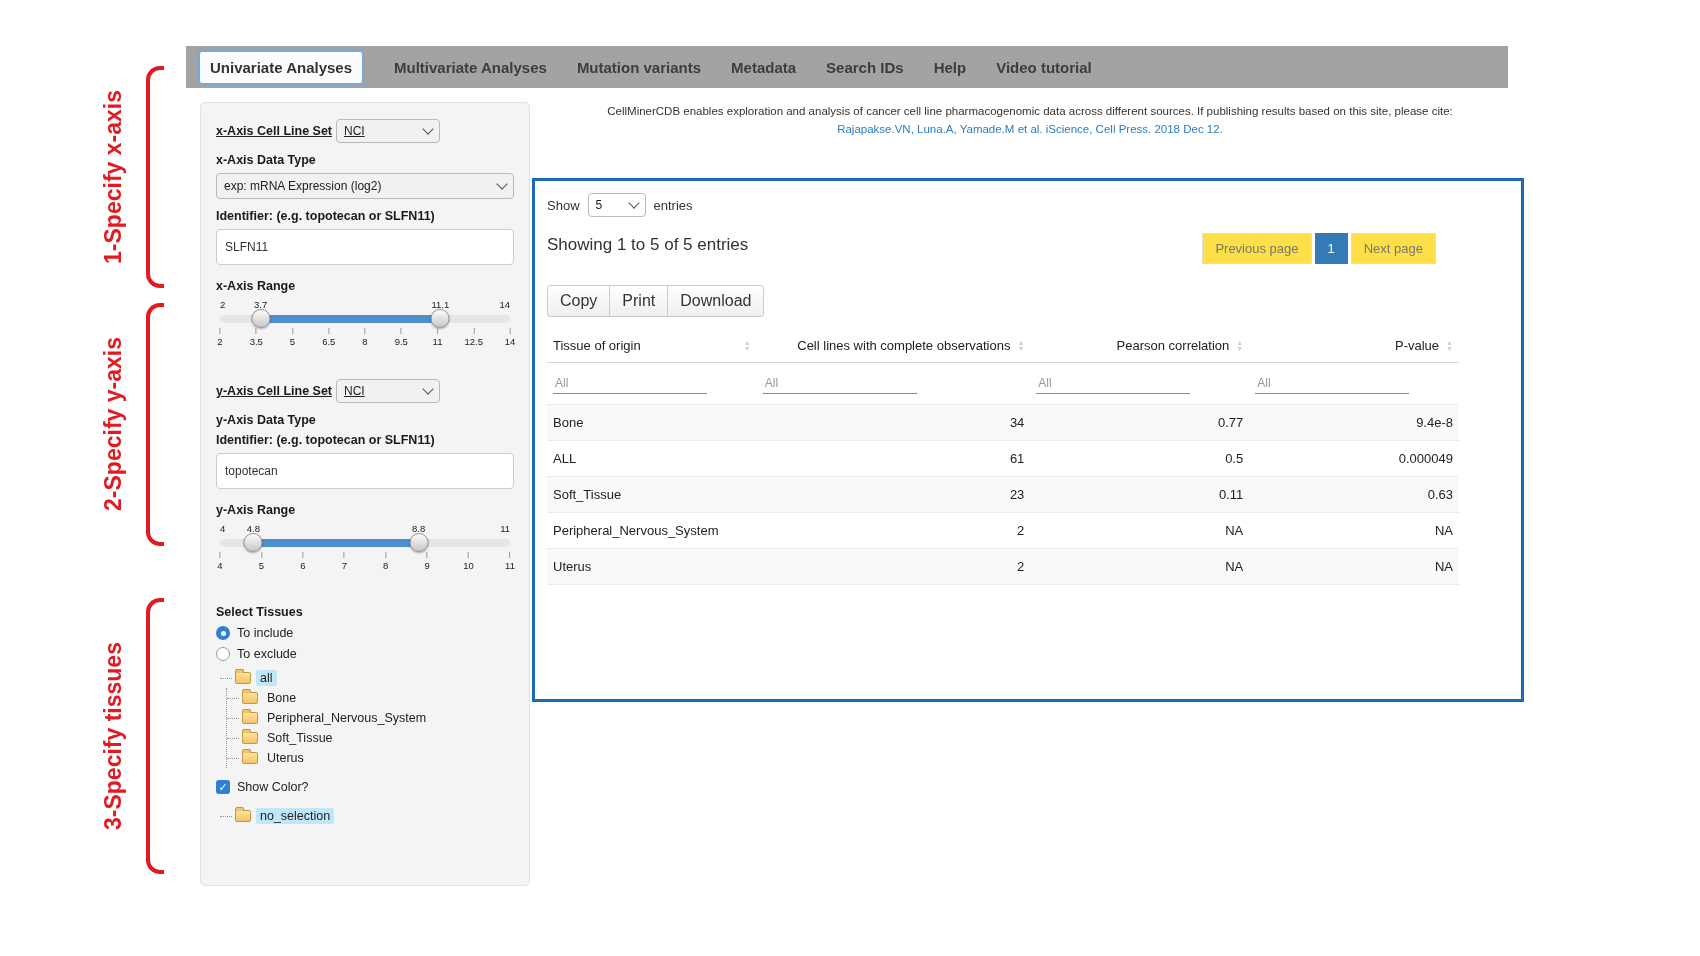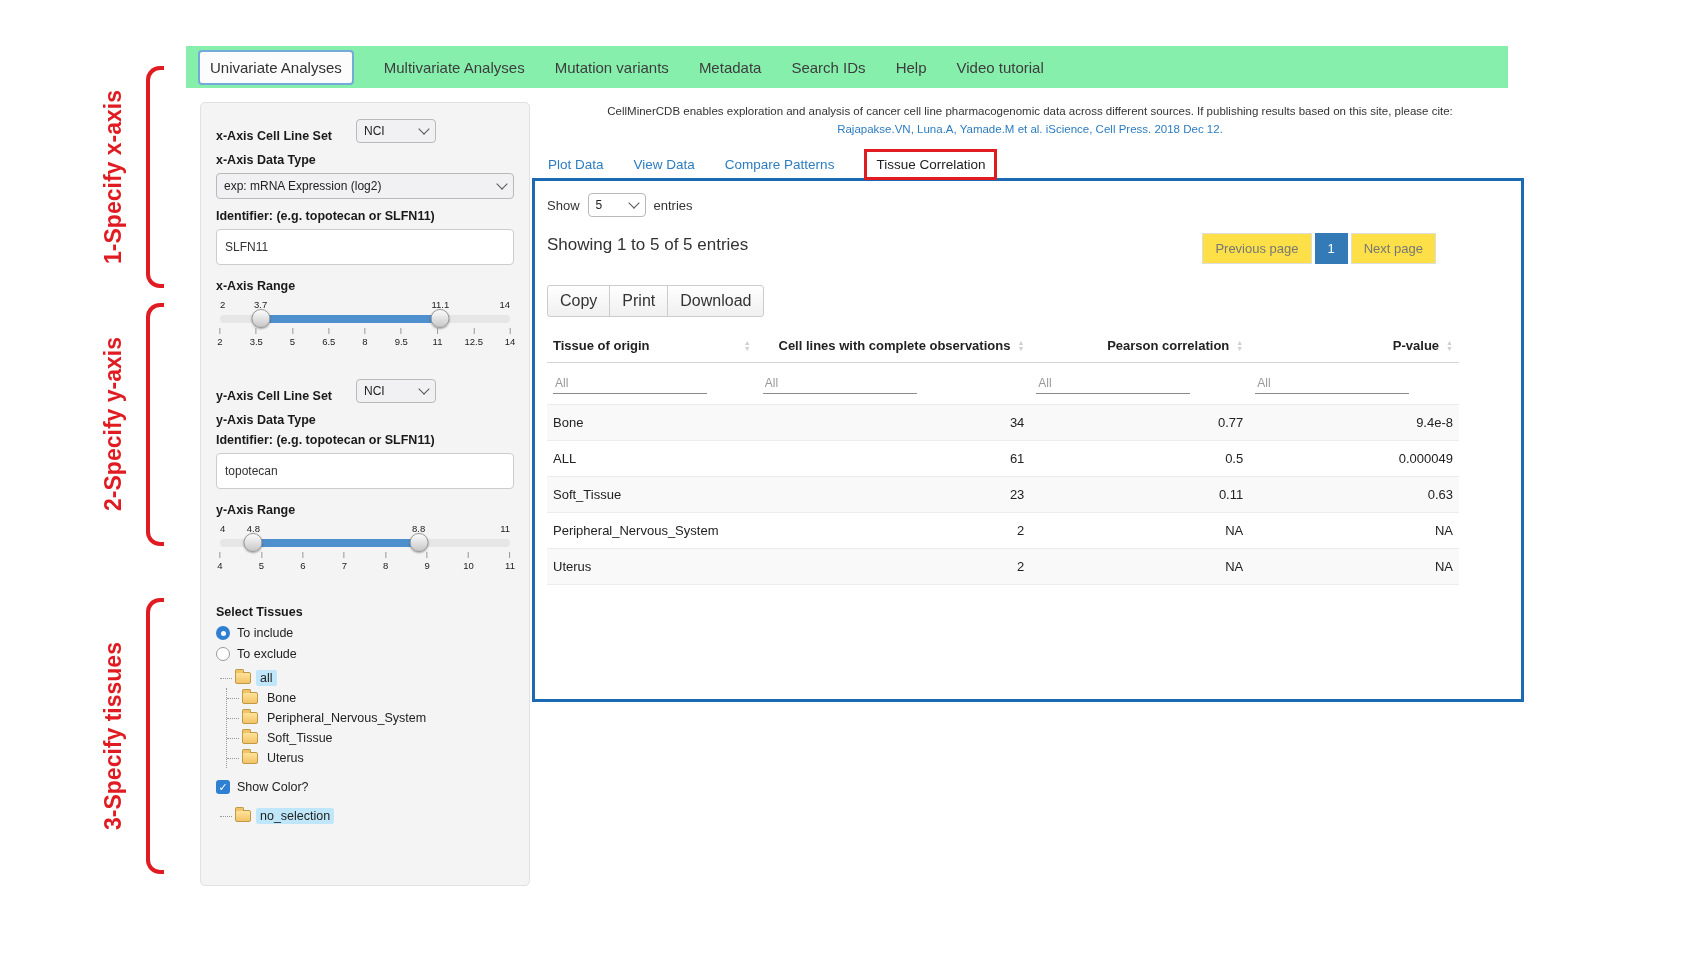--- a/index.html
+++ b/index.html
@@ -6,34 +6,34 @@
   body{font-family:"Liberation Sans",sans-serif;background:#fff;}
   .page{position:relative;width:1700px;height:956px;background:#fff;overflow:hidden;}
 
   
   .bracket{position:absolute;left:146px;width:18px;border:4px solid #e11b22;border-right:none;
            border-top-left-radius:14px;border-bottom-left-radius:14px;box-sizing:border-box;}
   .anno-label{position:absolute;width:250px;height:30px;color:#e11b22;font-size:23px;font-weight:bold;
               text-align:center;transform:rotate(-90deg);white-space:nowrap;}
 
   
-  .navbar{position:absolute;left:186px;top:46px;width:1322px;height:42px;background:#86efac;
-          display:flex;align-items:center;gap:30px;padding:0 12px;box-sizing:border-box;}
+  .navbar{position:absolute;left:186px;top:46px;width:1322px;height:42px;background:#a3a3a3;
+          display:flex;align-items:center;gap:30px;padding:0 12px;box-sizing:border-box;font-weight:bold;}
   .nav-tab{font-size:15px;color:#3d3d3d;cursor:pointer;white-space:nowrap;}
   .nav-tab.active{border:2px solid #74aad8;border-radius:4px;padding:7px 10px;background:#fcfcfc;color:#333;}
 
   
   .sidebar{position:absolute;left:200px;top:102px;width:330px;height:784px;background:#f4f4f4;
            border:1px solid #e1e1e1;border-radius:5px;padding:16px 15px;box-sizing:border-box;color:#222;}
   .sb-label{font-weight:bold;font-size:12.5px;margin-bottom:6px;color:#1a1a1a;}
-  .inline-row{display:flex;align-items:flex-end;gap:24px;margin-bottom:10px;}
+  .inline-row{display:flex;align-items:center;gap:4px;margin-bottom:10px;text-decoration:underline;}
   .inline-row .sb-label{margin-bottom:0;}
   .sel{background:#f1f1f4;border:1px solid #b9b9b9;border-radius:4px;height:24px;display:flex;align-items:center;
        justify-content:space-between;padding:0 7px;font-size:12px;box-sizing:border-box;cursor:pointer;color:#222;}
-  .sel.small{width:80px;}
+  .sel.small{width:104px;}
   .sel.full{width:100%;height:26px;margin-bottom:10px;}
   .sel.tiny{width:58px;height:24px;background:#fff;}
   .chev{width:7px;height:7px;border-right:1.6px solid #555;border-bottom:1.6px solid #555;
         transform:rotate(45deg);flex:none;margin-left:6px;margin-top:-4px;}
   .text-input{width:100%;height:36px;border:1px solid #ccc;border-radius:4px;background:#fff;padding:0 8px;
               font-size:12px;font-family:inherit;color:#333;box-sizing:border-box;margin-bottom:14px;}
 
   
   .slider{position:relative;height:64px;margin:2px 4px 0;}
   .s-top{position:relative;height:13px;font-size:9.5px;color:#222;}
@@ -86,21 +86,21 @@
   .showing-text{margin-top:18px;font-size:17px;color:#333;}
   .pagination{position:absolute;top:52px;right:85px;display:flex;align-items:center;font-size:13px;}
   .page-btn{border:1px solid #ddd;background:#fde047;color:#777;padding:7px 12px;cursor:pointer;}
   .page-btn.current{background:#337ab7;border-color:#337ab7;color:#fff;margin:0 3px;}
   .dt-buttons{margin-top:30px;display:flex;}
   .dt-btn{border:1px solid #ccc;background:linear-gradient(#fff,#f0f0f0);font-size:16px;color:#333;
           padding:6px 12px;margin-left:-1px;cursor:pointer;}
   .dt-btn:first-child{border-radius:3px 0 0 3px;margin-left:0;}
   .dt-btn:last-child{border-radius:0 3px 3px 0;}
   .data-table{border-collapse:collapse;width:912px;margin-top:12px;font-size:13px;color:#222;table-layout:fixed;}
-  .data-table th{padding:9px 6px;border-bottom:1px solid #d5d5d5;font-weight:bold;font-size:13px;text-align:left;}
+  .data-table th{padding:9px 6px;border-bottom:1px solid #d5d5d5;font-weight:normal;font-size:13px;text-align:left;}
   .th-wrap{display:flex;align-items:center;}
   .th-wrap.left{justify-content:space-between;}
   .th-wrap.right{justify-content:flex-end;}
   .sort-icon{display:inline-flex;flex-direction:column;margin-left:7px;color:#cfcfcf;font-size:7px;line-height:6px;cursor:pointer;}
   .filter-cell{padding:4px 6px 10px;border-bottom:1px solid #e6e6e6;}
   .filter-input{width:150px;max-width:92%;border:none;border-bottom:1px solid #8a8a8a;background:transparent;
                 font-size:12px;padding:3px 2px;font-family:inherit;color:#333;outline:none;}
   .filter-input::placeholder{color:#999;}
   .data-table td{padding:10px 6px;border-bottom:1px solid #ececec;}
   .data-table td.num{text-align:right;}
@@ -260,26 +260,20 @@
         </div>
       </div>
     </div>
   </div>
 
   <div class="citation">
     <div>CellMinerCDB enables exploration and analysis of cancer cell line pharmacogenomic data across different sources. If publishing results based on this site, please cite:</div>
     <div class="cite-link">Rajapakse.VN, Luna.A, Yamade.M et al. iScience, Cell Press. 2018 Dec 12.</div>
   </div>
 
-  <div class="subtabs">
-    <div class="subtab">Plot Data</div>
-    <div class="subtab">View Data</div>
-    <div class="subtab">Compare Patterns</div>
-    <div class="subtab active">Tissue Correlation</div>
-  </div>
 
   <div class="panel">
     <div class="show-row">
       <span>Show</span>
       <div class="sel tiny">
         <span>5</span>
         <span class="chev"></span>
       </div>
       <span>entries</span>
     </div>

